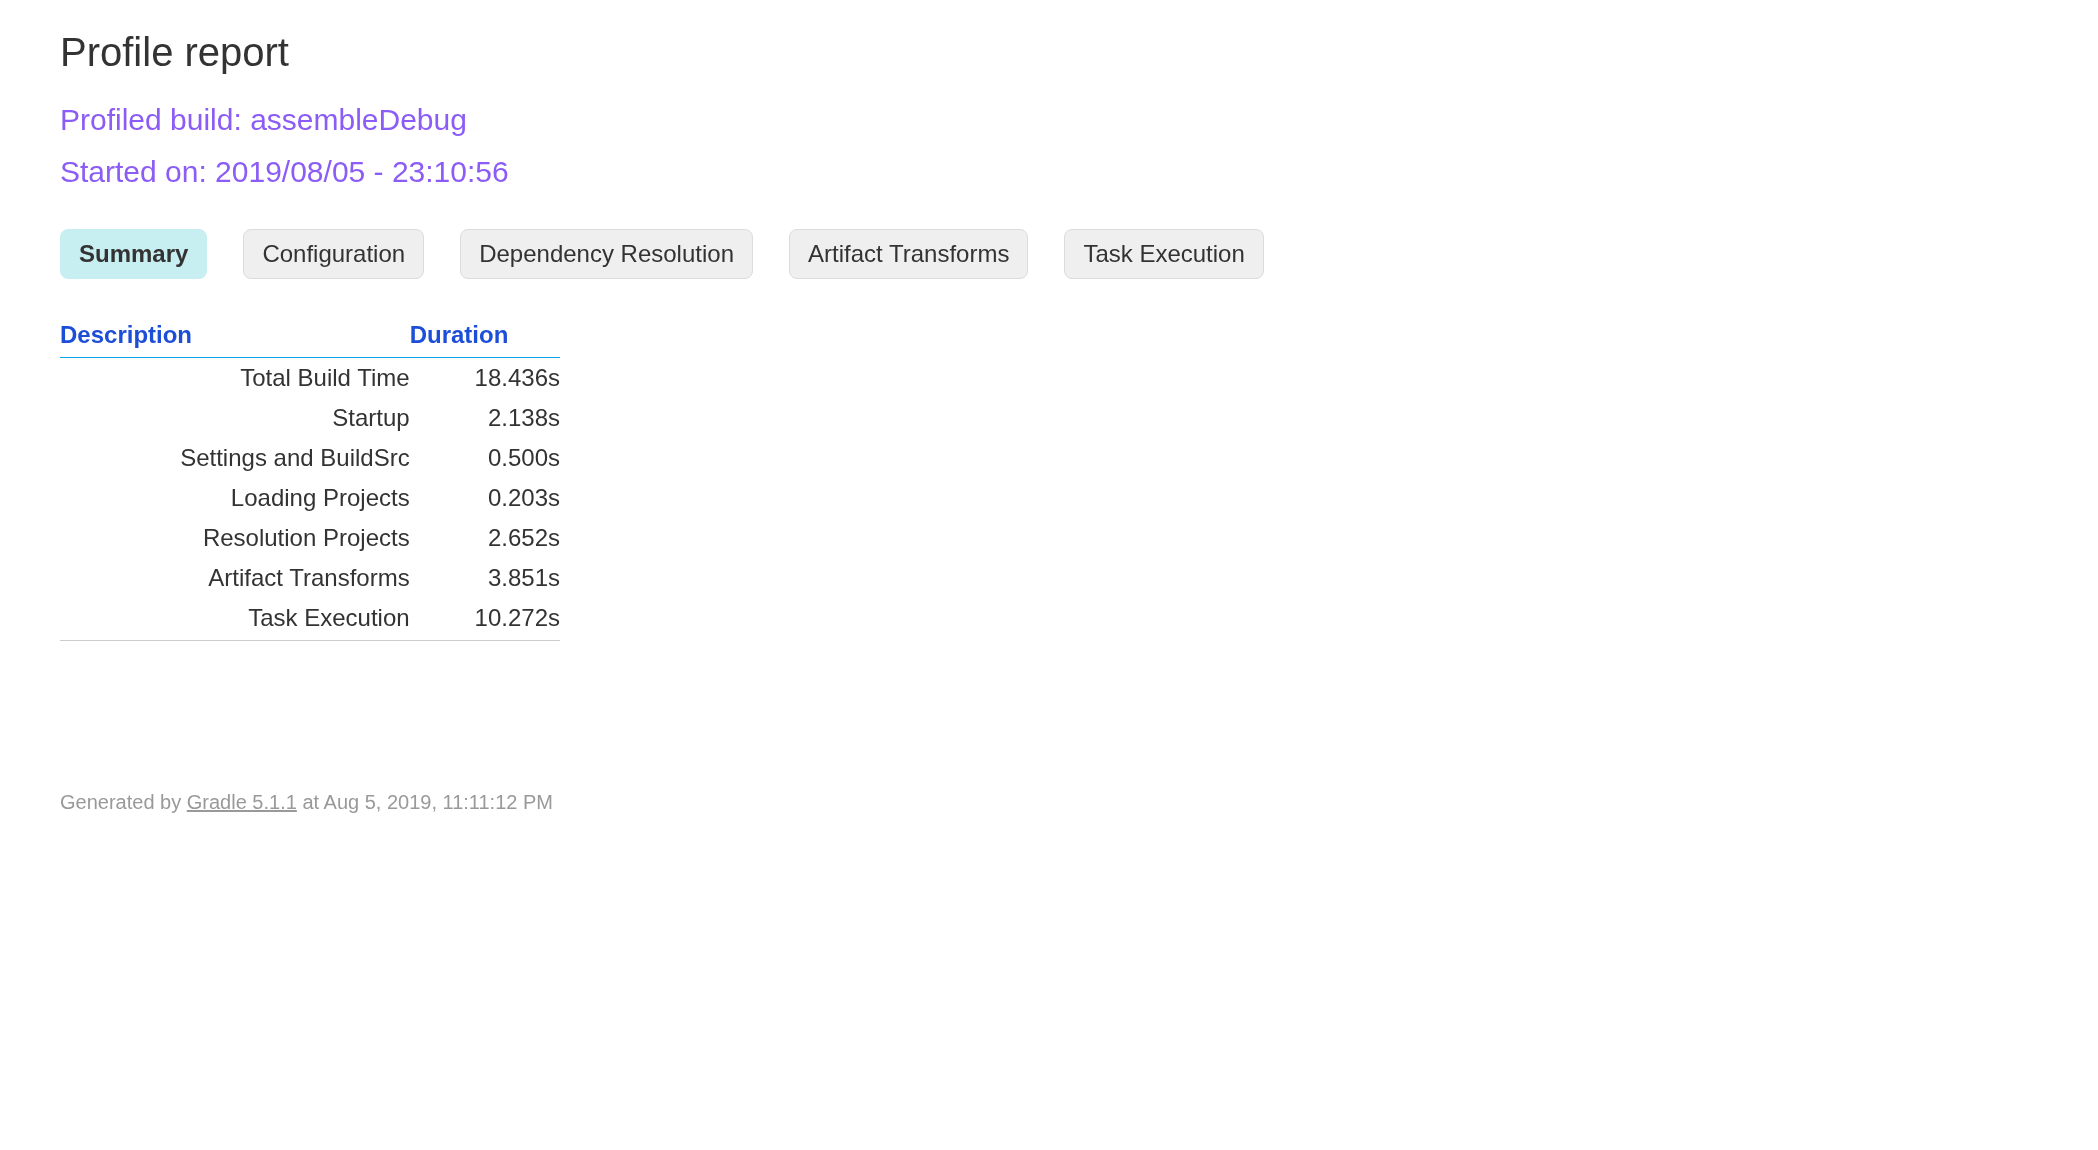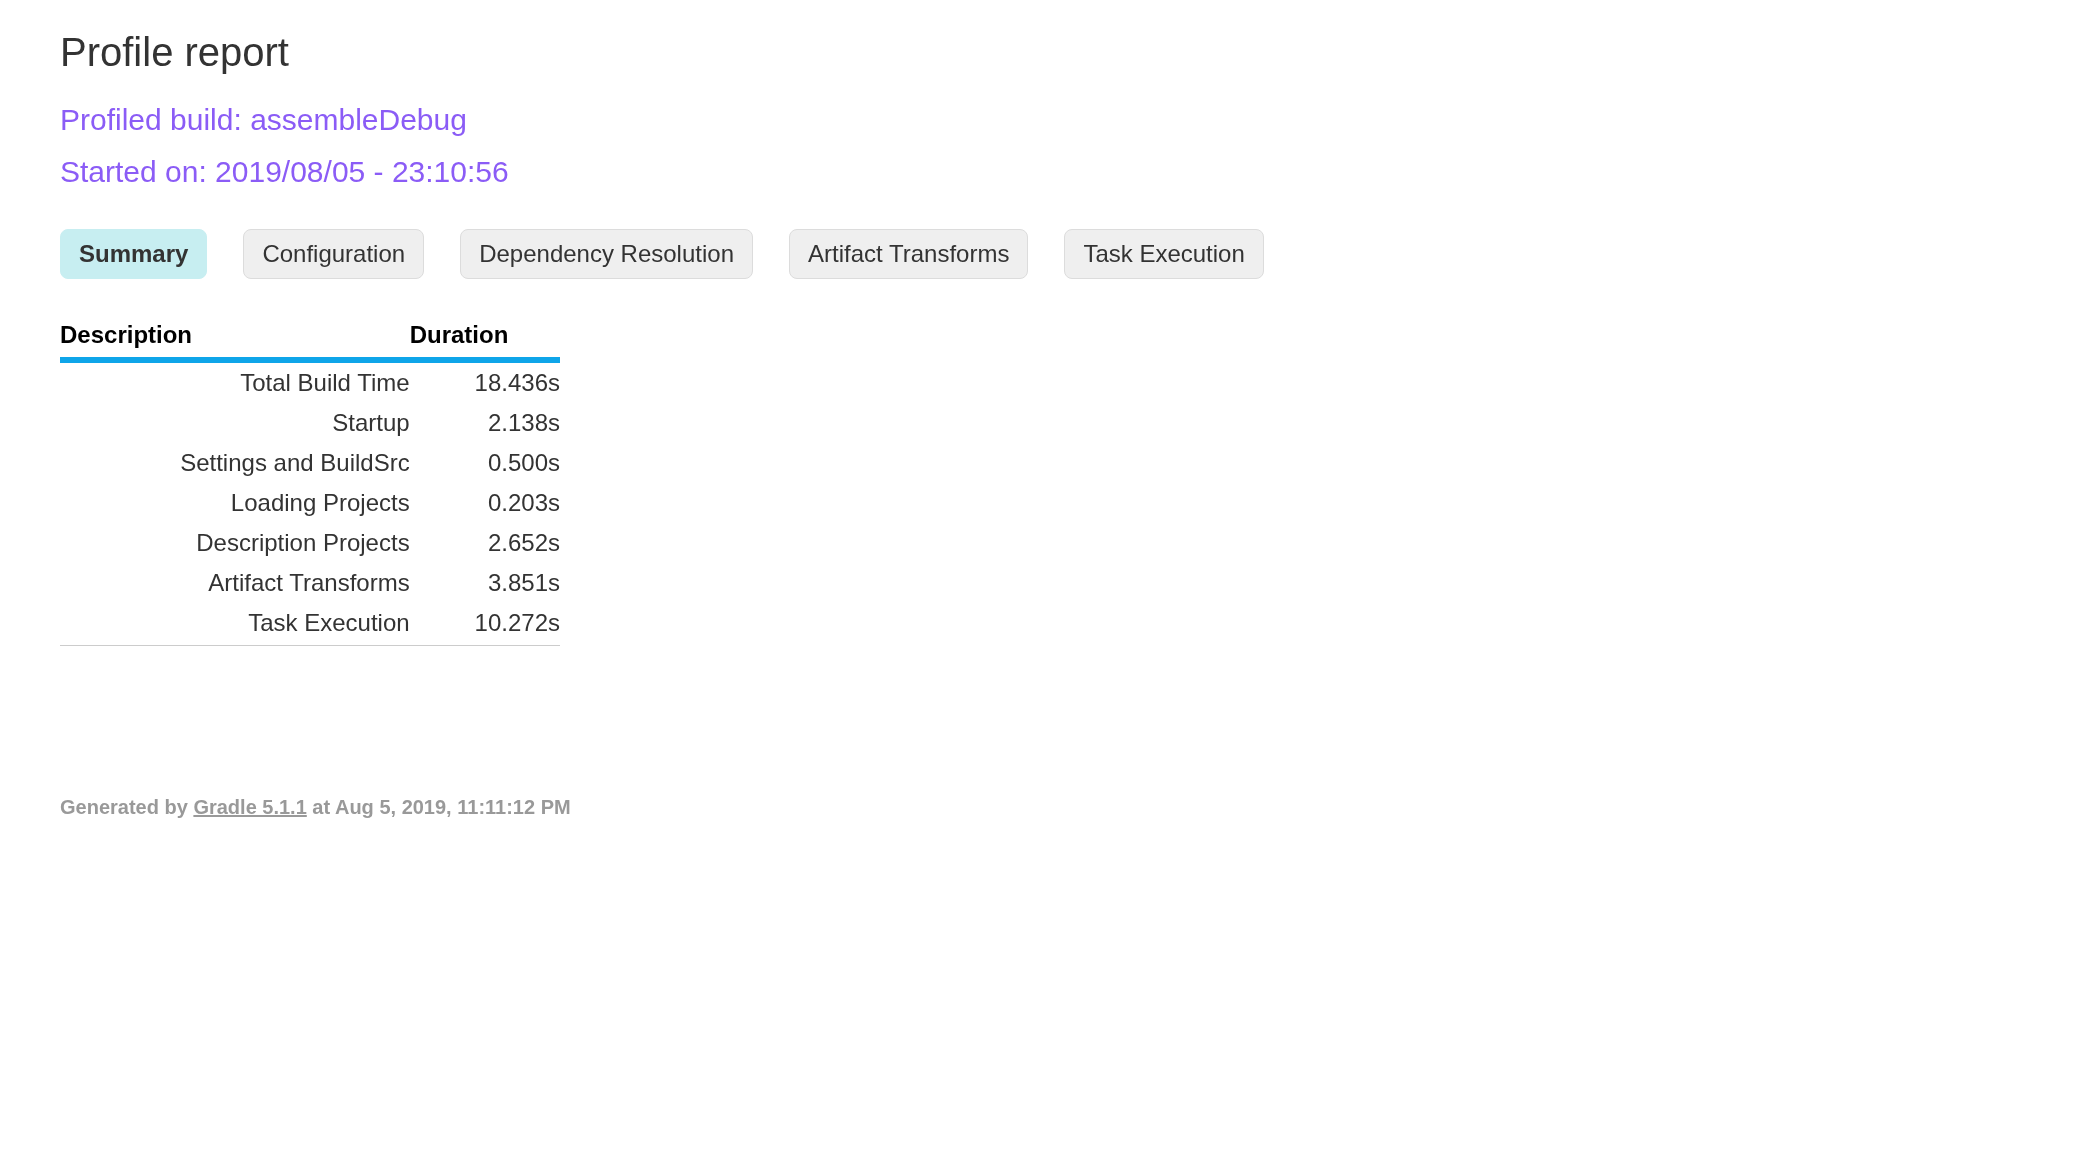--- a/index.html
+++ b/index.html
@@ -51,43 +51,42 @@
   }
   table.summary-table {
     border-collapse: collapse;
     width: 500px;
     font-size: 24px;
   }
   table.summary-table th {
     text-align: left;
     font-weight: 700;
     padding: 6px 0 8px 0;
-    border-bottom: 6px solid #0ea5e9;
-    color: #000000;
+    border-bottom: 1px solid #0ea5e9;
+    color: #1d4ed8;
   }
   table.summary-table th.col-duration {
     text-align: left;
   }
   table.summary-table td {
     padding: 6px 0;
     color: #333333;
     text-align: right;
   }
   table.summary-table td.col-duration {
     text-align: right;
   }
   table.summary-table tr:last-child td {
     border-bottom: 1px solid #cccccc;
     padding-bottom: 8px;
   }
   .footer {
     margin-top: 150px;
     font-size: 20px;
     color: #999999;
-    font-weight: bold;
   }
   .footer a {
     color: #999999;
     text-decoration: underline;
   }
 </style>
 </head>
 <body>
 
 <h1 class="page-title">Profile report</h1>
@@ -128,21 +127,21 @@
     </tr>
     <tr>
       <td>Settings and BuildSrc</td>
       <td class="col-duration">0.500s</td>
     </tr>
     <tr>
       <td>Loading Projects</td>
       <td class="col-duration">0.203s</td>
     </tr>
     <tr>
-      <td>Description Projects</td>
+      <td>Resolution Projects</td>
       <td class="col-duration">2.652s</td>
     </tr>
     <tr>
       <td>Artifact Transforms</td>
       <td class="col-duration">3.851s</td>
     </tr>
     <tr>
       <td>Task Execution</td>
       <td class="col-duration">10.272s</td>
     </tr>

